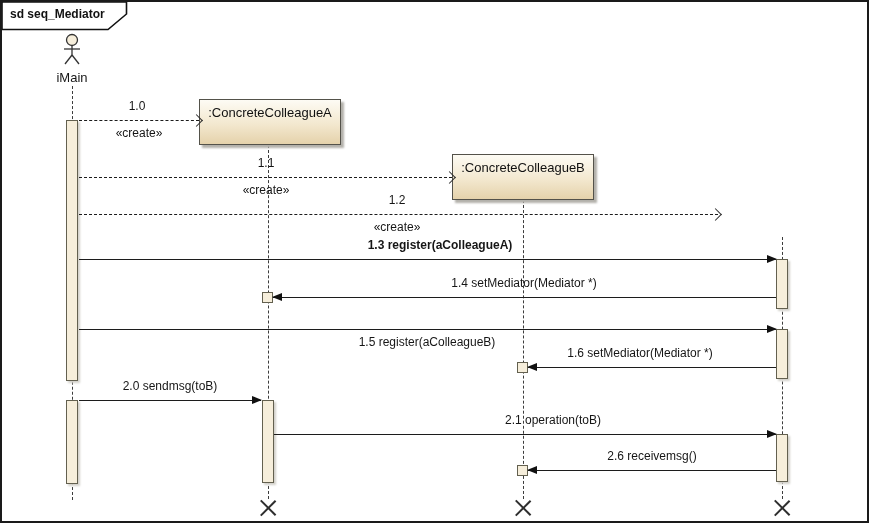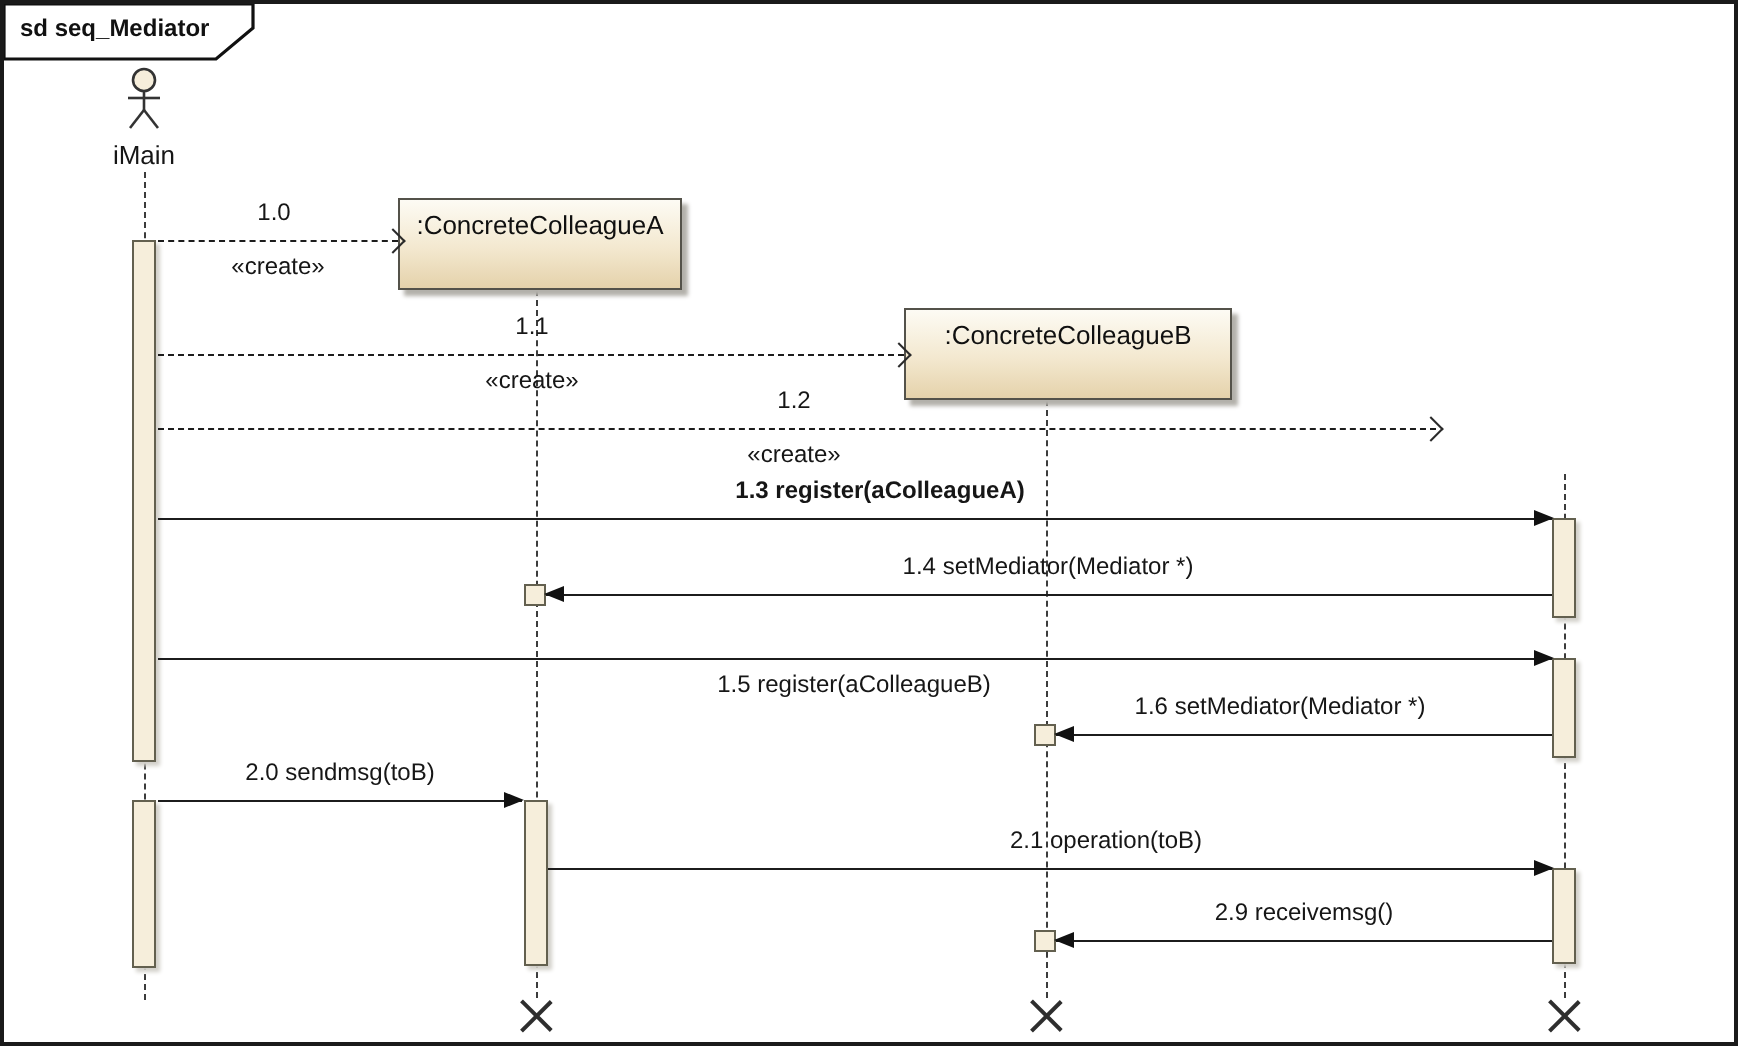--- a/index.html
+++ b/index.html
@@ -100,21 +100,21 @@
       <line x1="9" y1="16" x2="25" y2="16" stroke="#333" stroke-width="1.3"></line>
       <line x1="17" y1="22" x2="10" y2="31" stroke="#333" stroke-width="1.3"></line>
       <line x1="17" y1="22" x2="24" y2="31" stroke="#333" stroke-width="1.3"></line>
     </svg>
   </div>
   <div class="actor-label">iMain</div>
 
   <div class="obj" style="left:197px;top:97px;width:142px;">
     <span>:ConcreteColleagueA</span>
   </div>
-  <div class="obj" style="left:450px;top:152px;width:164px;">
+  <div class="obj" style="left:450px;top:152px;width:142px;">
     <span>:ConcreteColleagueB</span>
   </div>
 
   <div class="msg dashed" style="left:77px;top:118px;width:120px;">
     <span class="chev-r"></span>
   </div>
   <div class="mlabel" style="left:135px;top:97px;">1.0</div>
   <div class="mlabel" style="left:137px;top:124px;">«create»</div>
 
   <div class="msg dashed" style="left:77px;top:175px;width:373px;">
@@ -155,21 +155,21 @@
   <div class="mlabel" style="left:168px;top:377px;">2.0 sendmsg(toB)</div>
 
   <div class="msg" style="left:272px;top:432px;width:502px;">
     <span class="arrow-r"></span>
   </div>
   <div class="mlabel" style="left:523px;top:411px;margin-left:28px;">2.1 operation(toB)</div>
 
   <div class="msg" style="left:526px;top:468px;width:248px;">
     <span class="arrow-l"></span>
   </div>
-  <div class="mlabel" style="left:650px;top:447px;">2.9 receivemsg()</div>
+  <div class="mlabel" style="left:650px;top:447px;">2.6 receivemsg()</div>
 
   <div class="xmark" style="left:266px;top:506px;"></div>
   <div class="xmark" style="left:521px;top:506px;"></div>
   <div class="xmark" style="left:780px;top:506px;"></div>
 
   <div class="frame-label">
     <svg width="132" height="30" viewBox="0 0 132 30">
       <path d="M0,0 H124.5 V12 L106,27.5 H0 Z" fill="#ffffff" stroke="#111111" stroke-width="1.6"></path>
     </svg>
     <span class="frame-title">sd seq_Mediator</span>

